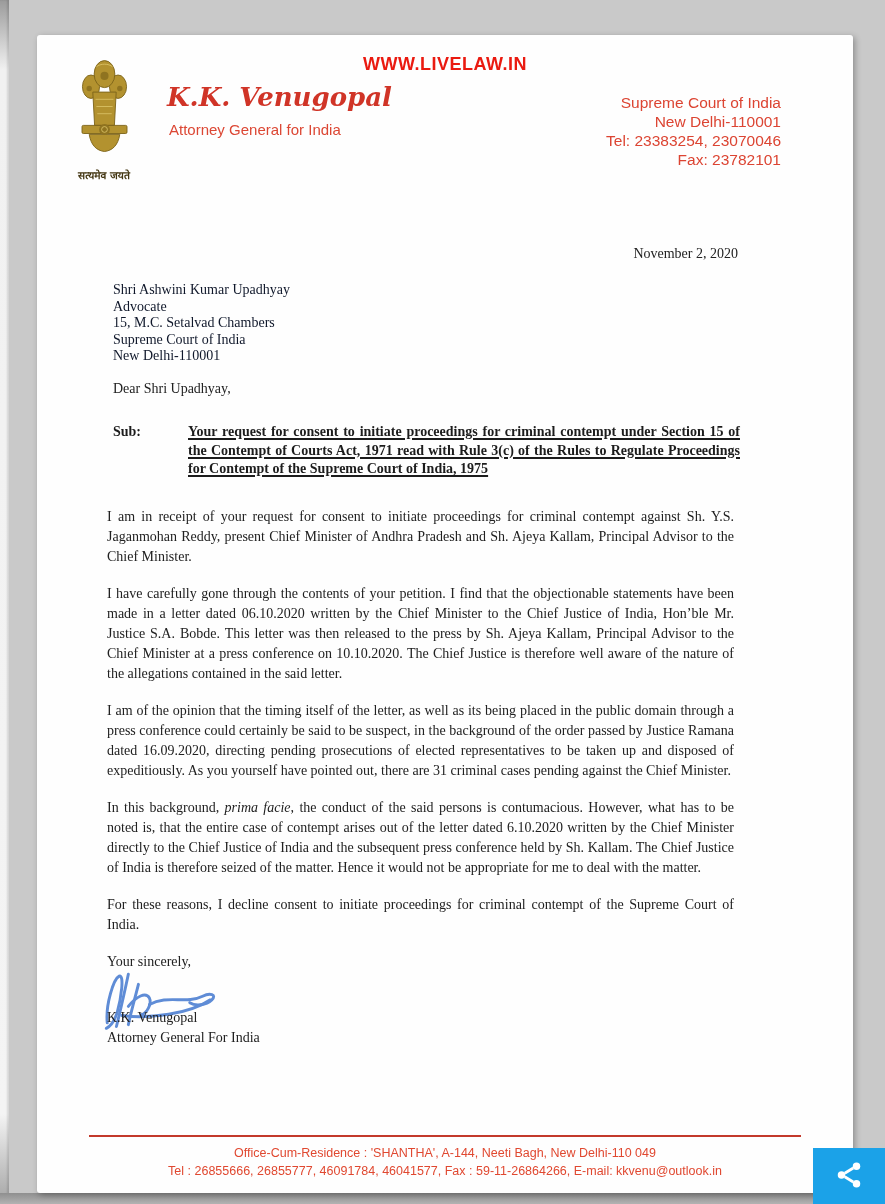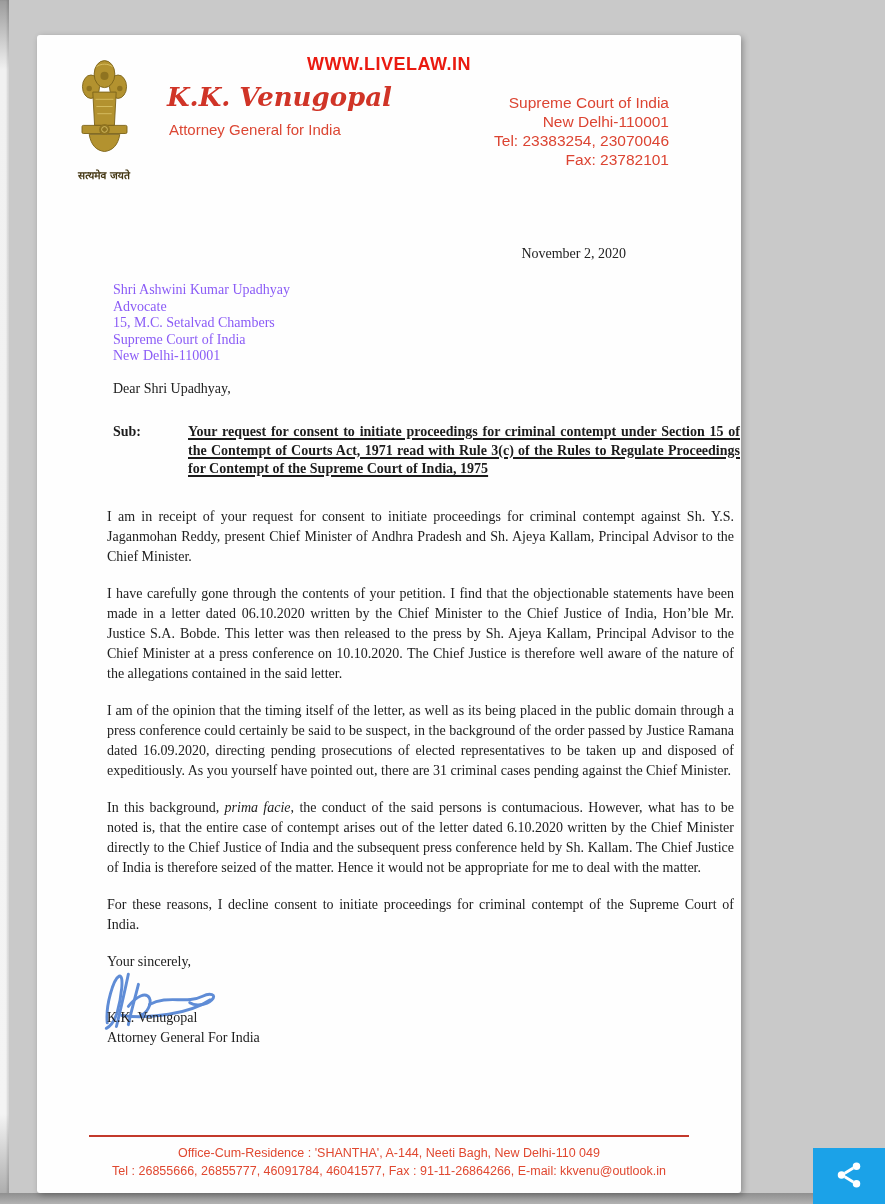--- a/index.html
+++ b/index.html
@@ -14,21 +14,21 @@
     position:absolute; left:0; top:0; width:9px; height:100%;
     background:linear-gradient(180deg,#9b9b9b 0,#f1f1f1 70px,#f4f4f4 calc(100% - 90px),#a4a4a4 100%);
     box-shadow:inset -2px 0 2px rgba(0,0,0,.12);
   }
   .bottom-shade {
     position:absolute; left:0; top:1193px; width:100%; height:11px;
     background:linear-gradient(180deg,#8f8f8f,#b2b2b2);
   }
 
   .page {
-    position:absolute; left:37px; top:35px; width:704px; height:1158px;
+    position:absolute; left:37px; top:35px; width:816px; height:1158px;
     background:#fefefe; border-radius:3px;
     box-shadow:2px 2px 6px rgba(0,0,0,.3);
   }
 
   .watermark {
     position:absolute; top:19px; left:0; width:100%;
     text-align:center; font-family:"Liberation Sans",sans-serif;
     font-weight:bold; font-size:18px; letter-spacing:.5px; color:#ea1a10;
   }
 
@@ -48,21 +48,21 @@
     font-family:"Liberation Sans",sans-serif; font-size:15px; color:#dc4734;
   }
   .office-address {
     position:absolute; right:72px; top:58px; text-align:right;
     font-family:"Liberation Sans",sans-serif; font-size:15.5px;
     line-height:19px; color:#dc4432;
   }
 
   .letter-date { position:absolute; top:211px; right:115px; font-size:14px; color:#222; }
 
-  .recipient { position:absolute; left:76px; top:247px; font-size:14px; line-height:16.5px; color:#8b5cf6; }
+  .recipient { position:absolute; left:76px; top:247px; font-size:14px; line-height:16.5px; color:#0f172a; }
   .salutation { position:absolute; left:76px; top:346px; font-size:14px; color:#212121;text-align:right; }
 
   .subject {
     position:absolute; left:76px; top:388px; width:627px;
     display:flex; font-size:14px; font-weight:bold; line-height:18.5px; color:#1c1c1c;
   }
   .subject-label { flex:0 0 47px; }
   .subject-text { flex:1; text-align:justify; text-decoration:underline;
     text-decoration-thickness:1.5px; text-underline-offset:2px;margin-left:28px; }
 
@@ -175,21 +175,21 @@
           </svg>
         </div>
         <div class="signatory-name">K.K. Venugopal</div>
         <div>Attorney General For India</div>
       </div>
     </div>
 
     <div class="footer">
       <div class="footer-rule"></div>
       <div class="footer-line">Office-Cum-Residence : 'SHANTHA', A-144, Neeti Bagh, New Delhi-110 049</div>
-      <div class="footer-line">Tel : 26855666, 26855777, 46091784, 46041577, Fax : 91-11-26864266,  E-mail: kkvenu@outlook.in</div>
+      <div class="footer-line">Tel : 26855666, 26855777, 46091784, 46041577, Fax : 59-11-26864266,  E-mail: kkvenu@outlook.in</div>
     </div>
 
   </div>
 
   <button class="share-btn">
     <span>
       <svg viewBox="0 0 24 24" width="30" height="30" aria-hidden="true">
         <g fill="#ffffff">
           <circle cx="18" cy="5" r="3"></circle>
           <circle cx="6" cy="12" r="3"></circle>

